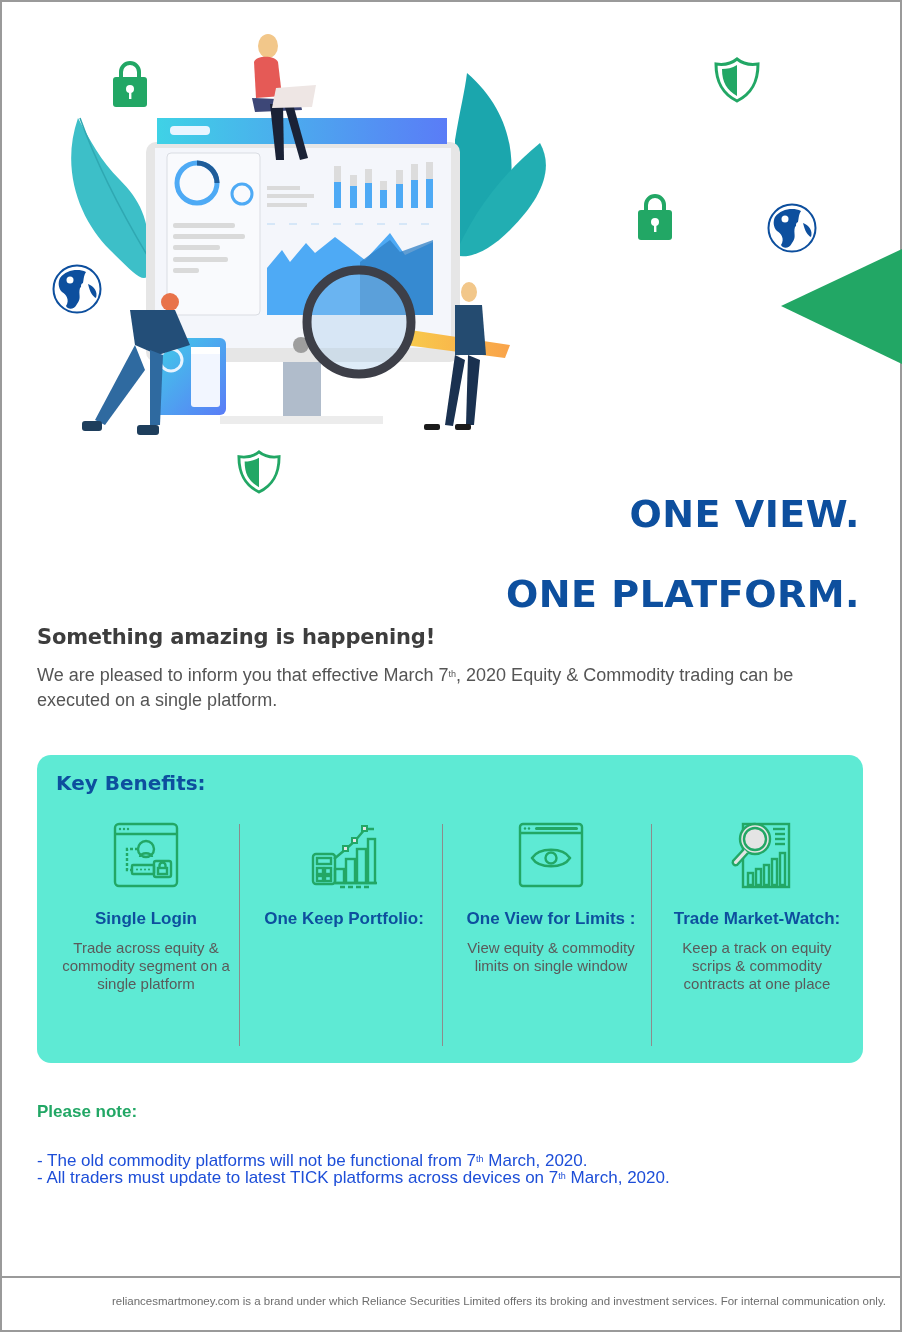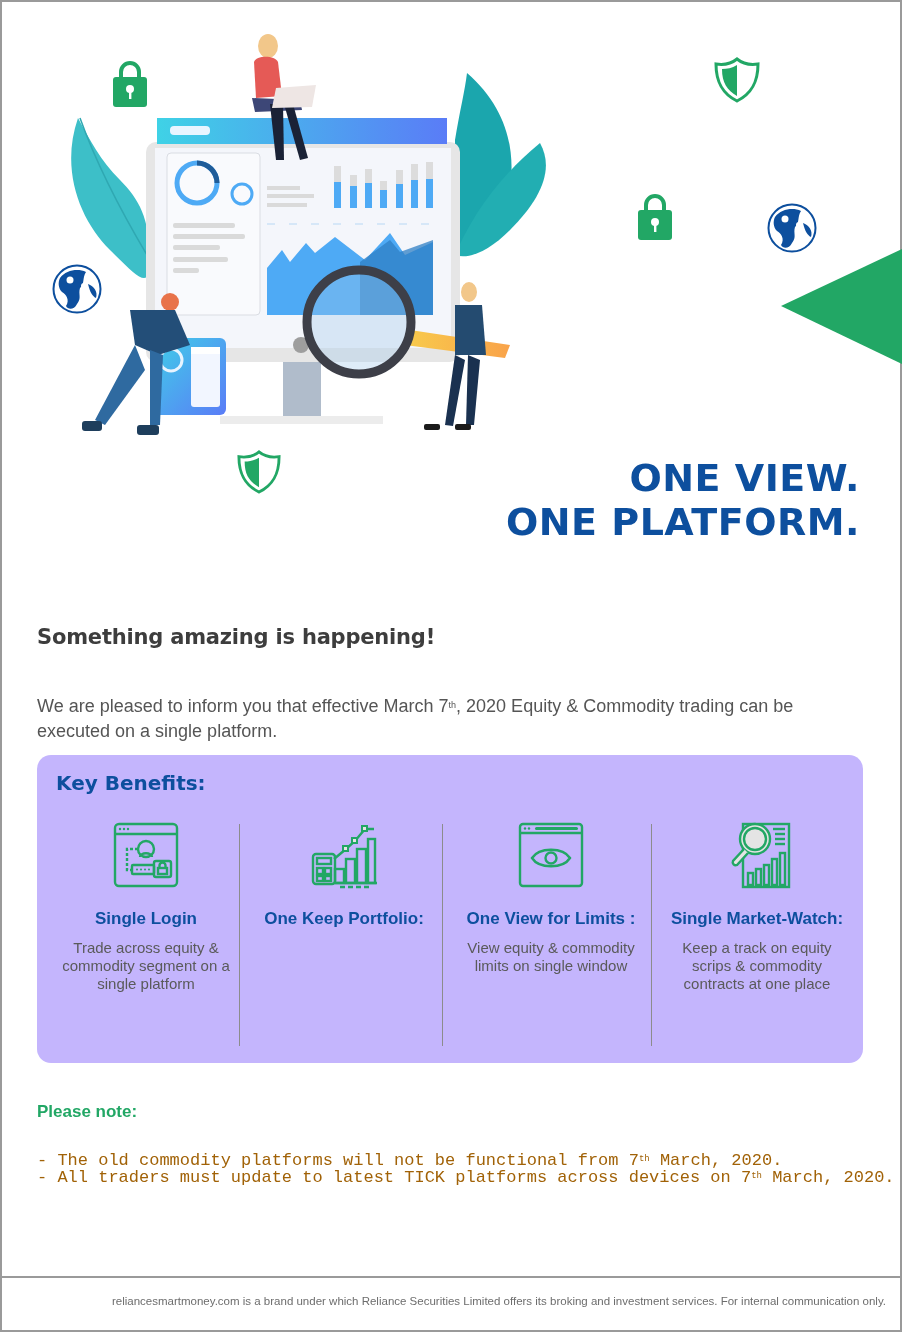--- a/index.html
+++ b/index.html
@@ -14,37 +14,37 @@
 
   
   .hero { position: absolute; left: 0; top: 0; width: 902px; height: 600px; }
   .hero svg { position: absolute; left: 0; top: 0; }
 
   .headline {
     position: absolute; right: 42px; top: 456px; text-align: right;
     color: #0d4f9e; font-weight: 900; font-size: 38px; line-height: 44px; letter-spacing: 0.5px;
     font-family: "DejaVu Sans", sans-serif;
   }
-  .headline div { white-space: nowrap; }
+  .headline div { white-space: nowrap; margin-top: 36px; }
 
   
   .intro-title {
     position: absolute; left: 37px; top: 625px; font-size: 21px; font-weight: bold; color: #3d3d3d;
     font-family: "DejaVu Sans", sans-serif; letter-spacing: -0.2px;
   }
   .intro-text {
-    position: absolute; left: 37px; top: 694px; width: 830px; font-size: 18px; line-height: 25px;
+    position: absolute; left: 37px; top: 663px; width: 830px; font-size: 18px; line-height: 25px;
     color: #555555; font-family: "Liberation Sans", sans-serif;
   }
   sup { font-size: 9px; vertical-align: top; position: relative; top: -1px; }
 
   
   .benefits {
     position: absolute; left: 37px; top: 755px; width: 826px; height: 308px;
-    background: #c4b5fd; border-radius: 14px;
+    background: #5eead4; border-radius: 14px;
   }
   .benefits-title {
     position: absolute; left: 19px; top: 16px; font-size: 20px; font-weight: bold; color: #0d4f9e;
     font-family: "DejaVu Sans", sans-serif;
   }
   .benefit {
     position: absolute; top: 66px; width: 206px; height: 226px; text-align: center;
   }
   .benefit .icon { position: absolute; left: 50%; margin-left: -34px; top: 0; width: 68px; height: 68px; }
   .benefit .b-title {
@@ -55,21 +55,21 @@
     position: absolute; left: 8px; right: 8px; top: 118px; font-size: 15px; line-height: 18px; color: #5a5a5a;
     font-family: "Liberation Sans", sans-serif;
   }
   .divider { position: absolute; top: 69px; width: 1px; height: 222px; background: #8c8c8c; }
 
   
   .note-title {
     position: absolute; left: 37px; top: 1102px; font-size: 17px; font-weight: bold; color: #22a765;
     font-family: "Liberation Sans", sans-serif;
   }
-  .notes { position: absolute; left: 37px; top: 1152px; font-size: 17px; line-height: 17px; color: #a16207; font-family: Liberation Mono, monospace; }
+  .notes { position: absolute; left: 37px; top: 1152px; font-size: 17px; line-height: 17px; color: #1d4ed8; font-family: Liberation Sans, sans-serif; }
   .notes div { white-space: nowrap; }
 
   
   .footer-rule { position: absolute; left: 0; top: 1276px; width: 902px; height: 2px; background: #9a9a9a; }
   .footer-text {
     position: absolute; left: 0; width: 902px; top: 1295px; text-align: center; font-size: 11.5px; color: #6d6d6d;
     font-family: "Liberation Sans", sans-serif;
     margin-left: 48px;
   }
 </style>
@@ -330,21 +330,21 @@
           <line x1="52" y1="13" x2="62" y2="13"></line>
           <line x1="52" y1="18" x2="62" y2="18"></line>
           <line x1="52" y1="23" x2="62" y2="23"></line>
         <rect x="25" y="52" width="5" height="12"></rect>
           <rect x="33" y="48" width="5" height="16"></rect>
         <rect x="41" y="44" width="5" height="20"></rect>
           <rect x="49" y="38" width="5" height="26"></rect>
           <rect x="57" y="32" width="5" height="32"></rect>
       </g>
     </svg>
-    <div class="b-title">Single Market-Watch:</div>
+    <div class="b-title">Trade Market-Watch:</div>
     <div class="b-text">Keep a track on equity scrips &amp; commodity contracts at one place</div>
   </div>
 </div>
 
 <div class="note-title">Please note:</div>
 <div class="notes">
   <div><span>- The old commodity platforms will not be functional from 7</span><sup>th</sup><span> March, 2020.</span></div>
   <div><span>- All traders must update to latest TICK platforms across devices on 7</span><sup>th</sup><span> March, 2020.</span></div>
 </div>
 

